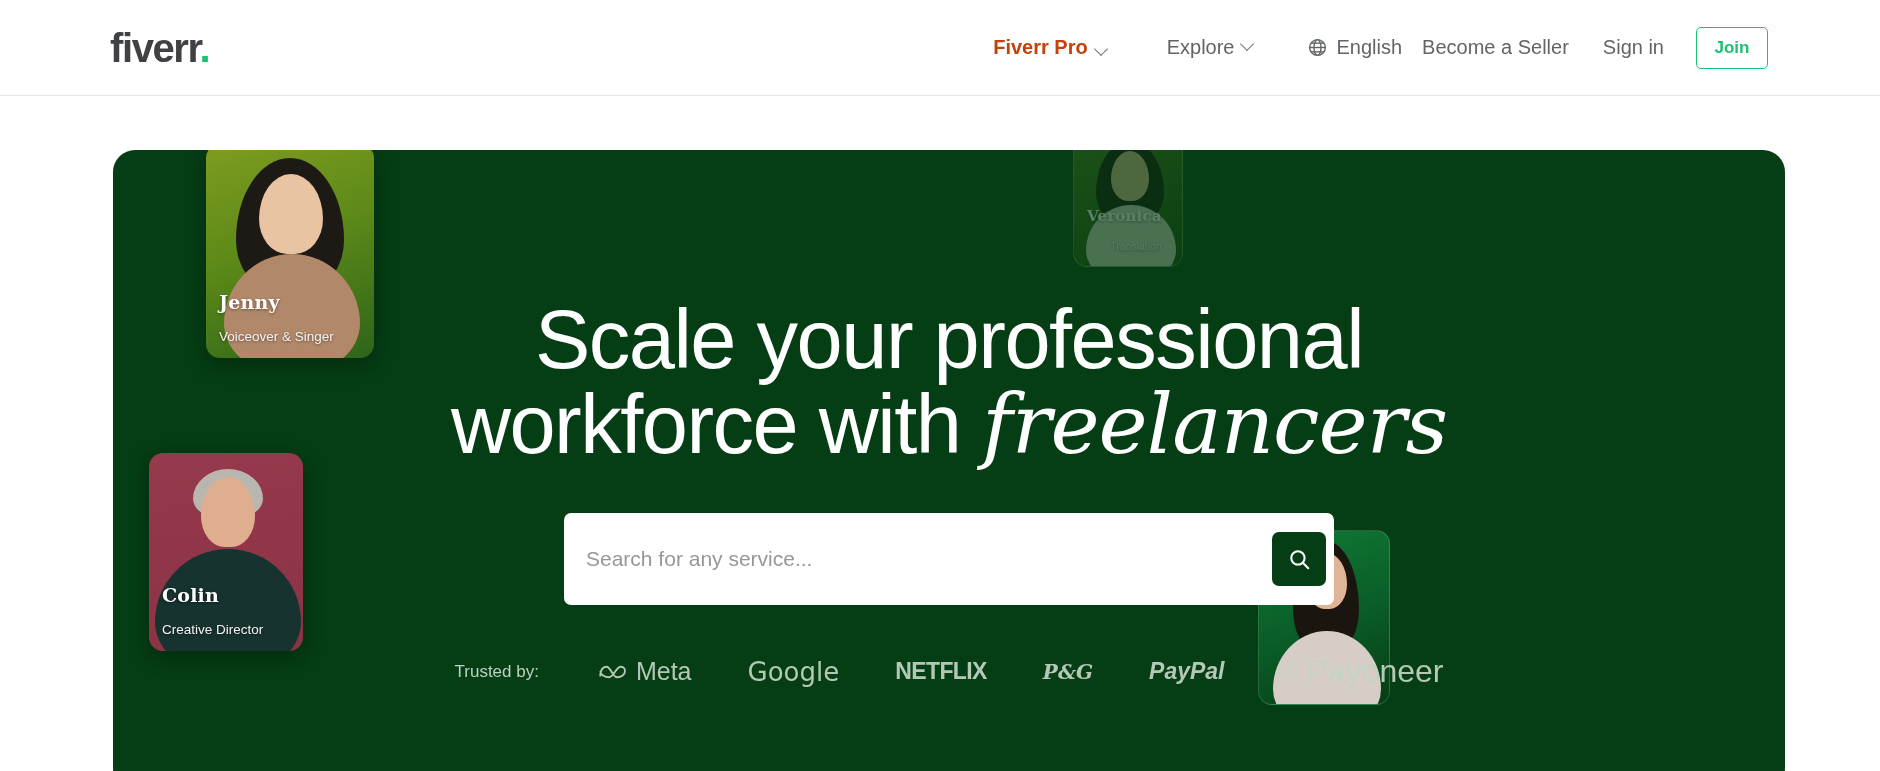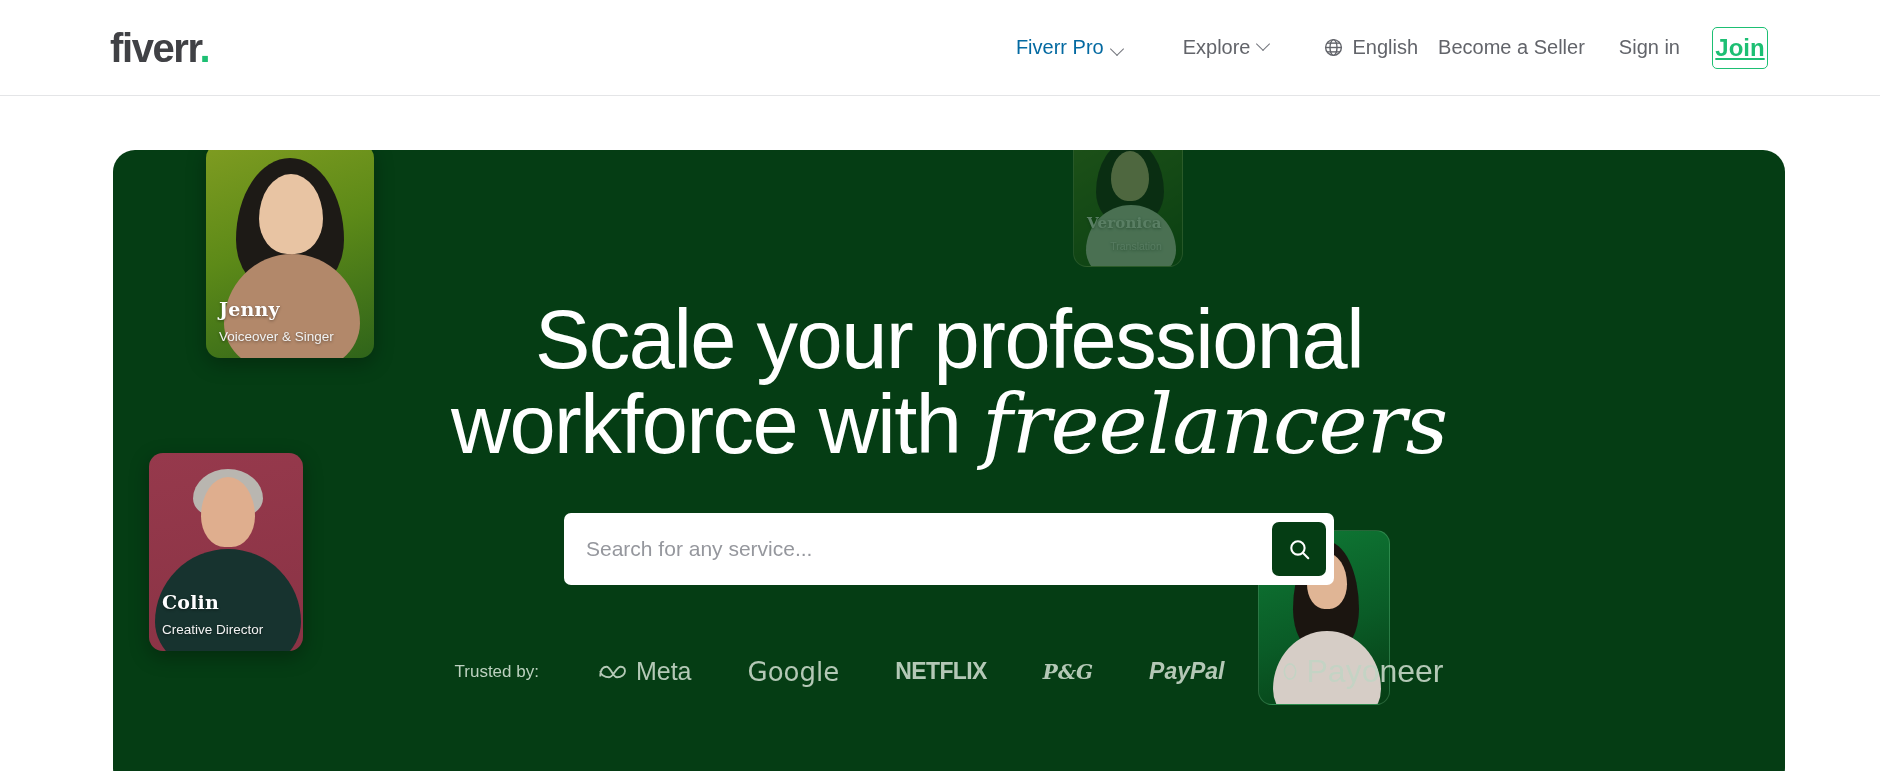--- a/index.html
+++ b/index.html
@@ -34,46 +34,45 @@
     position: absolute; right: 112px; top: 50%;
     transform: translateY(-50%);
     display: flex; align-items: center;
   }
   .nav-item {
     display: flex; align-items: center; gap: 8px;
     font-size: 20px; color: #62646a;
     white-space: nowrap;
     cursor: pointer;
   }
-  .nav-item.pro { color: #0369a1; font-weight: 400; margin-right: 58px; align-items: flex-end; }
+  .nav-item.pro { color: #c2410c; font-weight: 700; margin-right: 58px; align-items: flex-end; }
   .nav-item.explore { margin-right: 52px; }
   .nav-item.lang { margin-right: 20px; }
   .nav-item.seller { margin-right: 34px; }
   .nav-item.signin { margin-right: 32px; }
 
   .chev { display: inline-block; width: 13px; height: 13px; position: relative; top: -2px; }
   .chev::before {
     content: ""; position: absolute; left: 0; top: 0;
     width: 9px; height: 9px;
     border-right: 1.8px solid #74767e;
     border-bottom: 1.8px solid #74767e;
     transform: rotate(45deg);
   }
   .globe { width: 21px; height: 21px; display: block; }
 
   .join-btn {
     display: flex; align-items: center; justify-content: center;
-    width: 56px; height: 42px;
+    width: 72px; height: 42px;
     border: 1.5px solid #1dbf73;
     border-radius: 5px;
     color: #1dbf73;
-    font-size: 24px; font-weight: 700;
+    font-size: 17px; font-weight: 700;
     background: transparent;
     cursor: pointer;
-    text-decoration: underline;
   }
 
   
   .hero-wrap {
     position: relative;
     width: 1880px; height: 675px;
     background: #ffffff;
     padding: 54px 113px 0 113px;
   }
   .hero {
@@ -103,21 +102,21 @@
     font-style: italic;
     font-weight: 400;
     letter-spacing: -1px;
   }
 
   
   .search-row {
     position: absolute;
     left: 50%; transform: translateX(-50%);
     top: 363px;
-    width: 770px; height: 72px;
+    width: 770px; height: 92px;
     z-index: 6;
   }
   .search-box {
     width: 100%; height: 100%;
     background: #ffffff;
     border-radius: 7px;
     display: flex; align-items: center;
     padding: 0 8px 0 0;
     position: relative;
   }
@@ -177,21 +176,21 @@
   .card .cap {
     position: absolute; left: 13px; bottom: 12px;
     z-index: 4; text-shadow: 0 1px 3px rgba(0,0,0,.45);
   }
   .card .cap .nm {
     font-family: "DejaVu Serif", "Liberation Serif", serif;
     font-weight: 700; color: #fff; font-size: 19px;
     line-height: 1.1; letter-spacing: .2px;
   }
   .card .cap .rl {
-    color: #f2f2f2; font-size: 13.5px; line-height: 1.3; margin-top: 9px; text-align: right;
+    color: #f2f2f2; font-size: 13.5px; line-height: 1.3; margin-top: 16px; text-align: right;
   }
 
   
   .body-shape { position: absolute; border-radius: 50% 50% 46% 46% / 58% 58% 42% 42%; }
   .head-shape { position: absolute; border-radius: 50% 50% 44% 44% / 56% 56% 44% 44%; }
   .hair-shape { position: absolute; border-radius: 50% 50% 35% 35% / 62% 62% 38% 38%; }
 
   
   #card-jenny {
     left: 93px; top: -6px; width: 168px; height: 214px;

